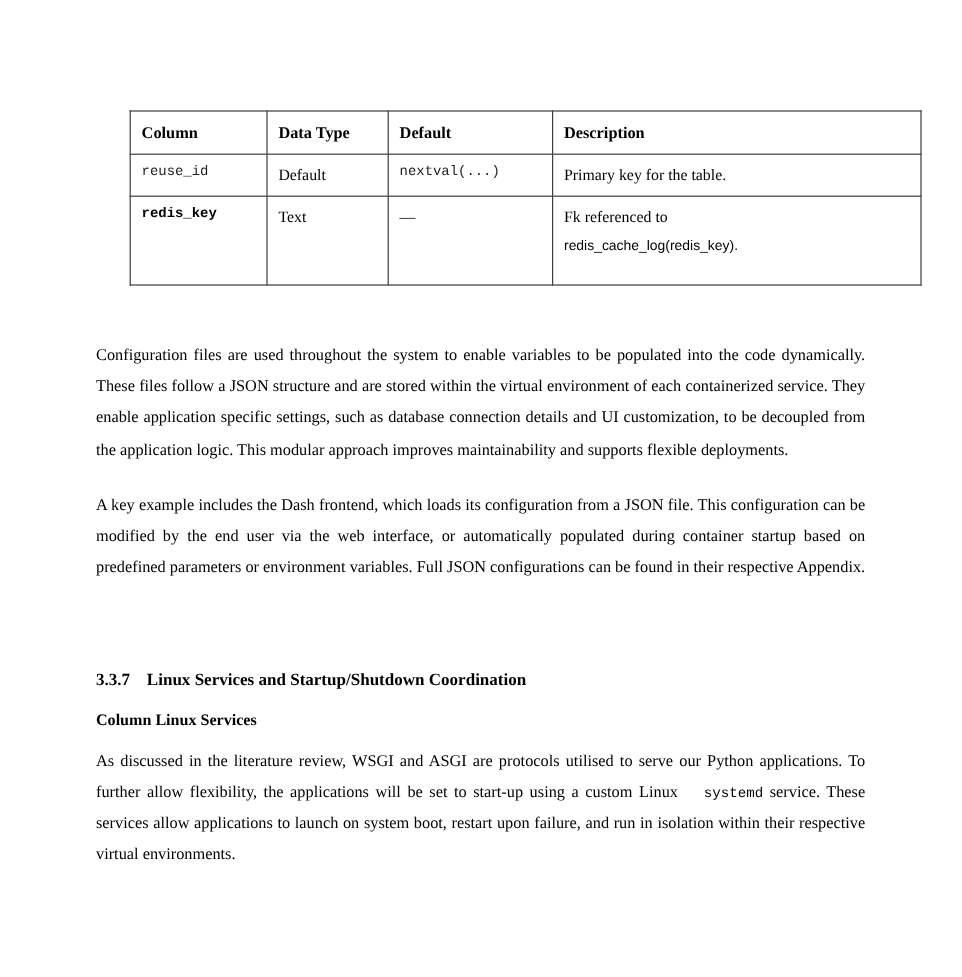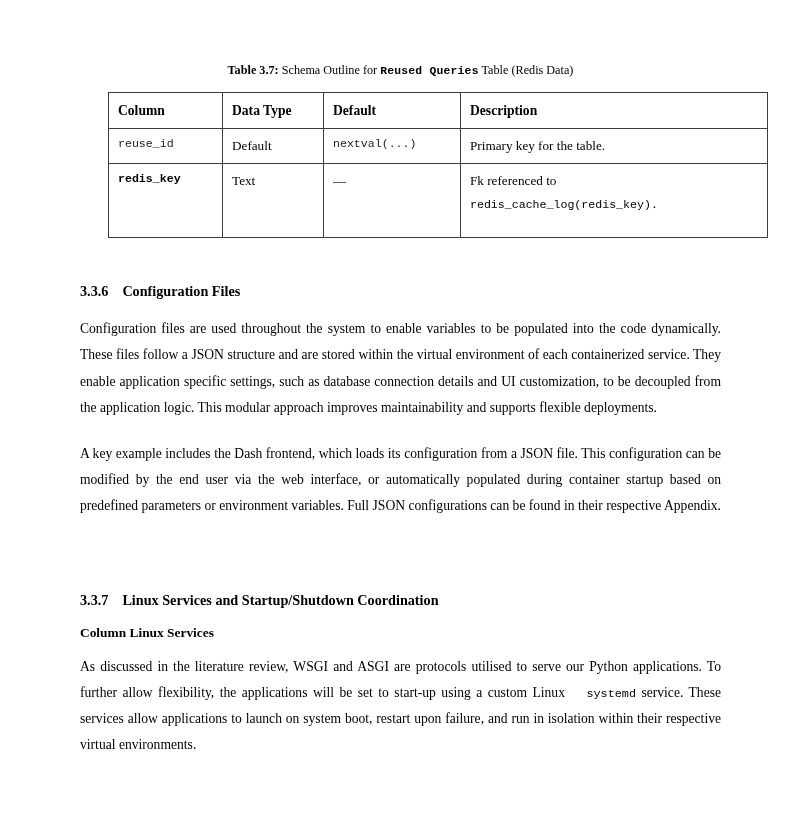--- a/index.html
+++ b/index.html
@@ -102,21 +102,21 @@
   }
   td.cell-mono.bold {
     font-weight: bold;
     color: #000;
   }
   .desc-justify {
     text-align: justify;
     text-align-last: left;
   }
   .mono-inline {
-    font-family: Liberation Mono, monospace;
+    font-family: Liberation Sans, sans-serif;
     font-size: 11.6px;
   }
   .desc-line2 { display: block; margin-top: 4px; }
   .row-tall td { padding-bottom: 22px; }
 
   
   .content {
     position: absolute;
     left: 80px;
     top: 283px;
@@ -152,23 +152,20 @@
     font-size: 11.8px;
     margin-left: 16px;
   }
 </style>
 </head>
 <body>
 
 <div class="page">
 
 
-  <div class="caption">
-    <span class="cap-label">Table 3.7:</span><span> Schema Outline for </span><span class="mono-bold">Reused Queries</span><span> Table (Redis Data)</span>
-  </div>
 
   <table class="schema-table">
     <thead>
       <tr>
         <th class="col-column">Column</th>
         <th class="col-datatype">Data Type</th>
         <th class="col-default">Default</th>
         <th class="col-desc">Description</th>
       </tr>
     </thead>
@@ -188,23 +185,20 @@
         <td>
           <span>Fk referenced to</span>
           <span class="desc-line2 mono-inline">redis_cache_log(redis_key).</span>
         </td>
       </tr>
     </tbody>
   </table>
 
   <div class="content">
 
-    <h3 class="section-heading">
-      <span class="sec-num">3.3.6</span><span>Configuration Files</span>
-    </h3>
 
     <p class="body-par">Configuration files are used throughout the system to enable variables to be populated into the code dynamically. These files follow a JSON structure and are stored within the virtual environment of each containerized service. They enable application specific settings, such as database connection details and UI customization, to be decoupled from the application logic. This modular approach improves maintainability and supports flexible deployments.</p>
 
     <p class="body-par">A key example includes the Dash frontend, which loads its configuration from a JSON file. This configuration can be modified by the end user via the web interface, or automatically populated during container startup based on predefined parameters or environment variables. Full JSON configurations can be found in their respective Appendix.</p>
 
     <div class="gap-xl"></div>
 
     <h3 class="section-heading">
       <span class="sec-num">3.3.7</span><span>Linux Services and Startup/Shutdown Coordination</span>
     </h3>

